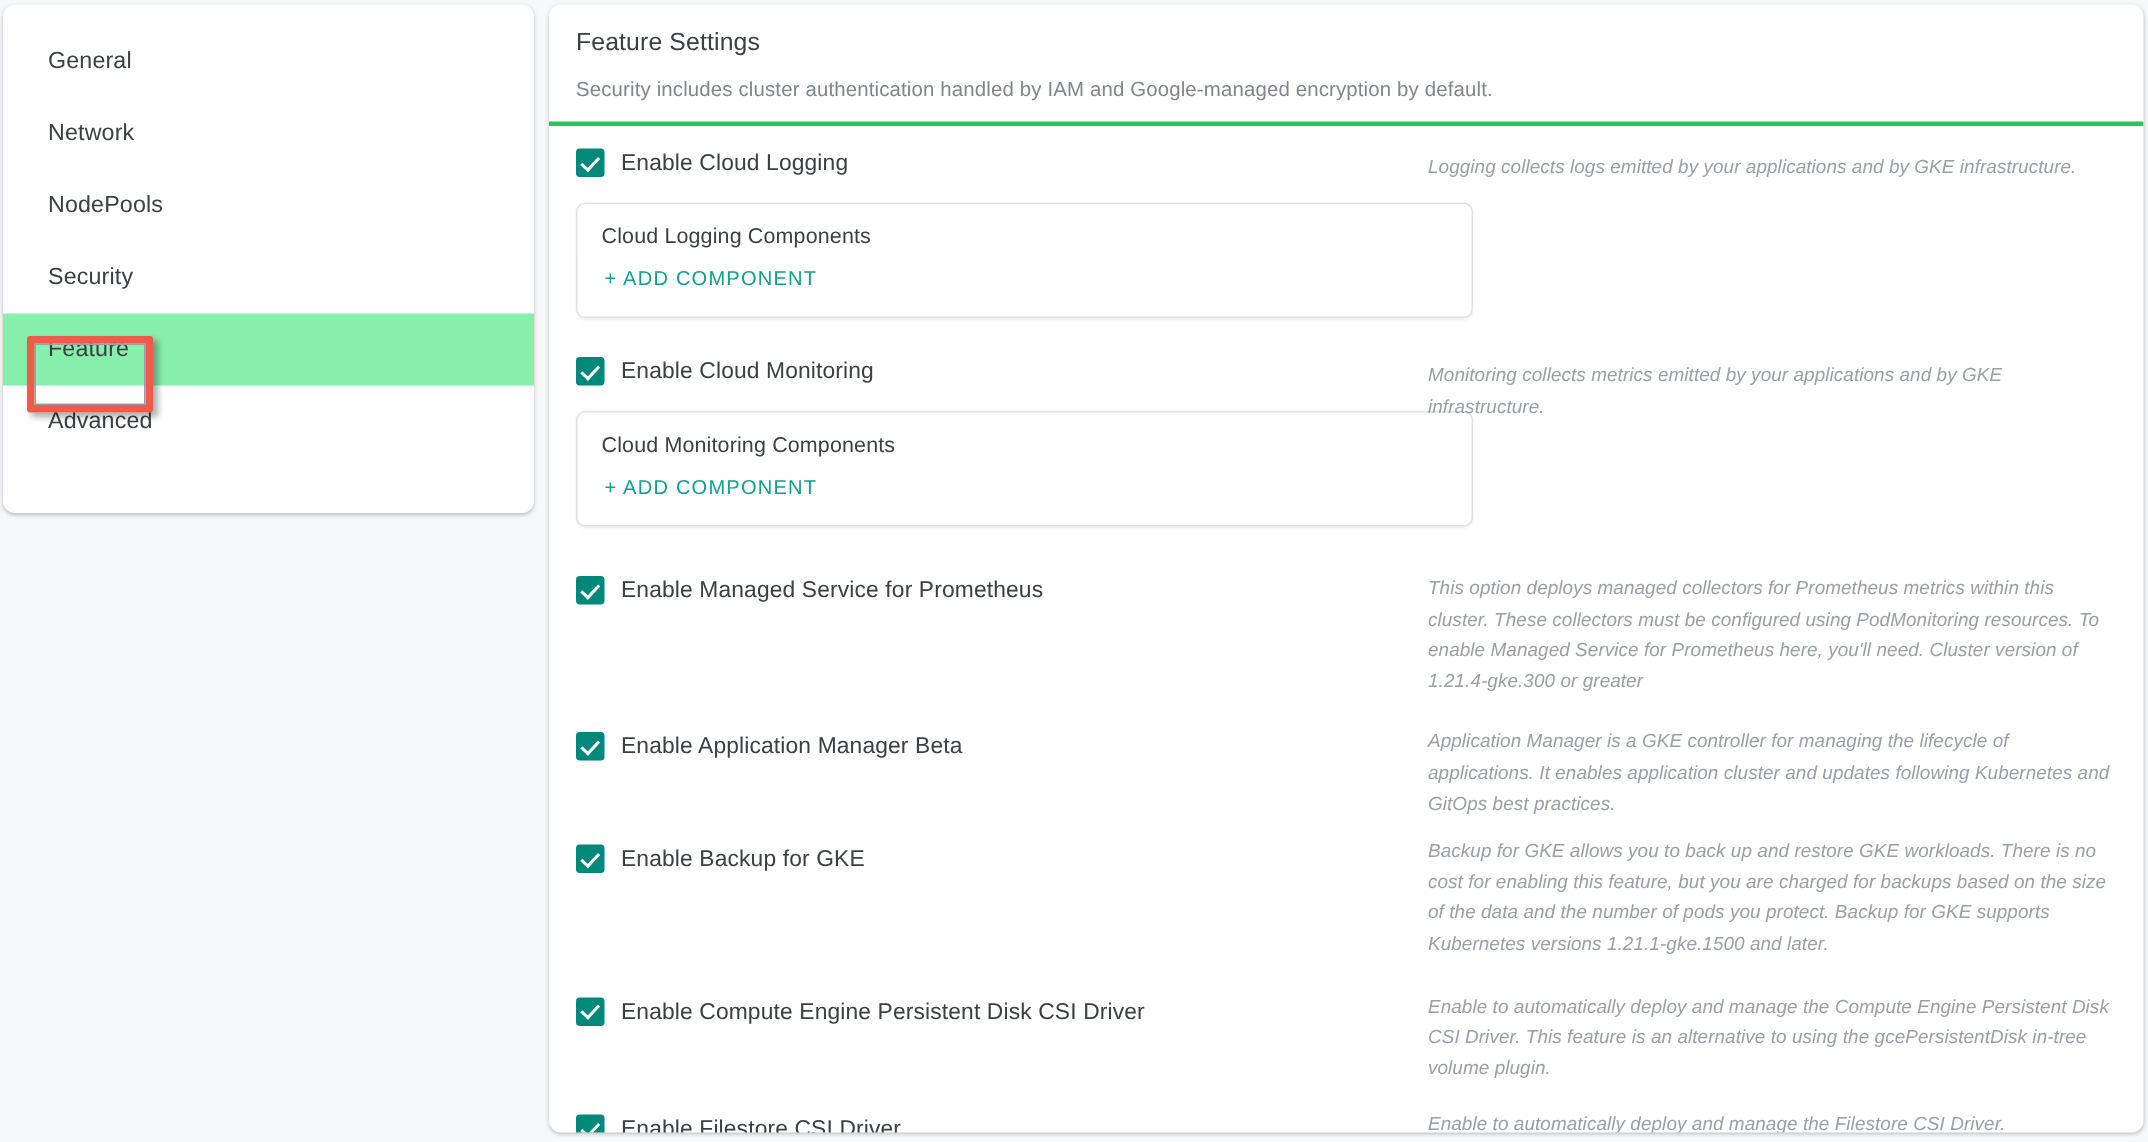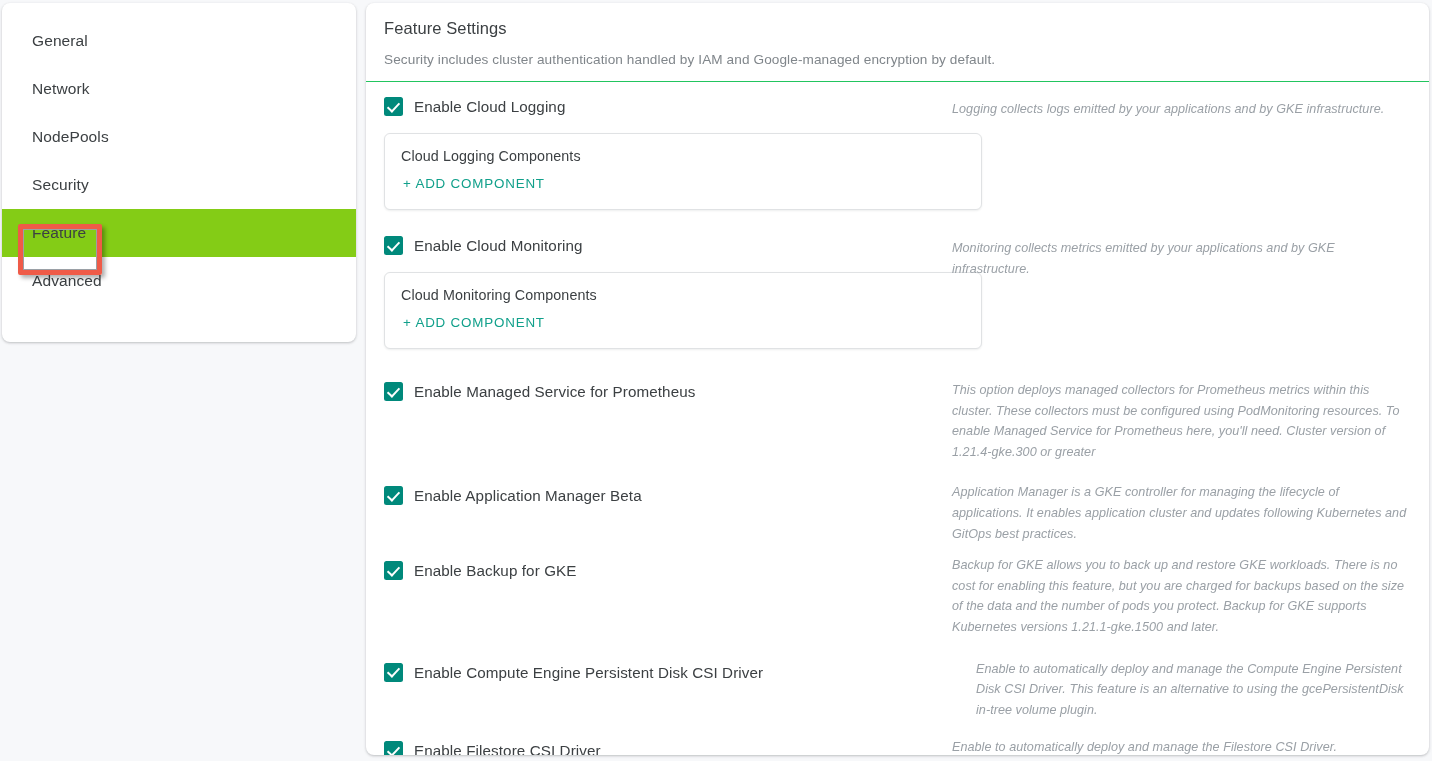--- a/index.html
+++ b/index.html
@@ -45,21 +45,21 @@
     display: flex;
     align-items: center;
     padding-left: 30px;
     font-size: 15.5px;
     color: #3c4043;
     cursor: pointer;
     letter-spacing: 0.1px;
   }
 
   .nav-item.selected {
-    background: #84cc16;
+    background: #86efac;
   }
 
   
   .annot-box {
     position: absolute;
     left: 16px;
     top: 221px;
     width: 84px;
     height: 51px;
     border: 5px solid #ef5b48;
@@ -82,21 +82,21 @@
     width: 1063px;
     height: 752px;
     background: #ffffff;
     border-radius: 8px;
     box-shadow: 0 1px 3px rgba(60,64,67,0.22), 0 1px 2px rgba(60,64,67,0.10);
     overflow: hidden;
   }
 
   .main-header {
     padding: 16px 18px 14px 18px;
-    border-bottom: 1px solid #22c55e;
+    border-bottom: 3px solid #22c55e;
   }
   .main-title {
     font-size: 16.5px;
     color: #3c4043;
     margin: 0 0 14px 0;
     font-weight: 400;
     letter-spacing: 0.1px;
   }
   .main-subtitle {
     font-size: 13.6px;
@@ -304,21 +304,21 @@
       </div>
 
       <div class="row" style="margin-top:25px;">
         <div class="col-left">
           <div class="check-row">
             <span class="cb"></span>
             <span class="cb-label">Enable Compute Engine Persistent Disk CSI Driver</span>
           </div>
         </div>
         <div class="col-right">
-          <p class="desc" style="margin-top:-4px;margin-left:24px;">Enable to automatically deploy and manage the Compute Engine Persistent Disk CSI Driver. This feature is an alternative to using the gcePersistentDisk in-tree volume plugin.</p>
+          <p class="desc" style="margin-top:-4px;">Enable to automatically deploy and manage the Compute Engine Persistent Disk CSI Driver. This feature is an alternative to using the gcePersistentDisk in-tree volume plugin.</p>
         </div>
       </div>
 
       <div class="row" style="margin-top:21px;">
         <div class="col-left">
           <div class="check-row">
             <span class="cb"></span>
             <span class="cb-label">Enable Filestore CSI Driver</span>
           </div>
         </div>

